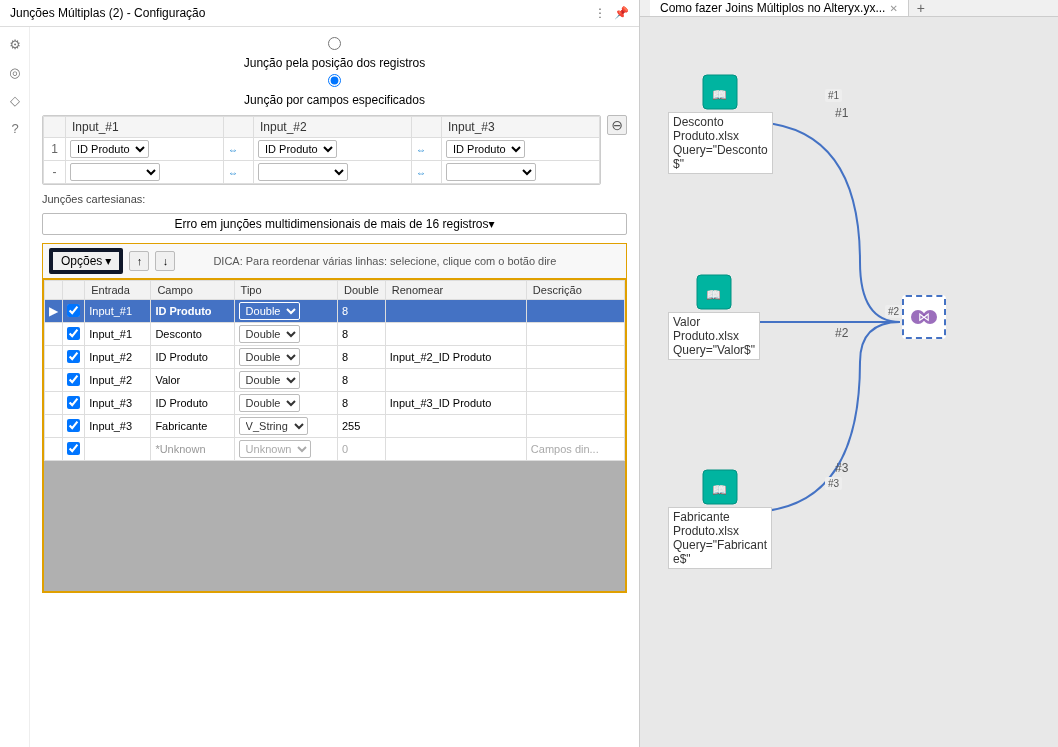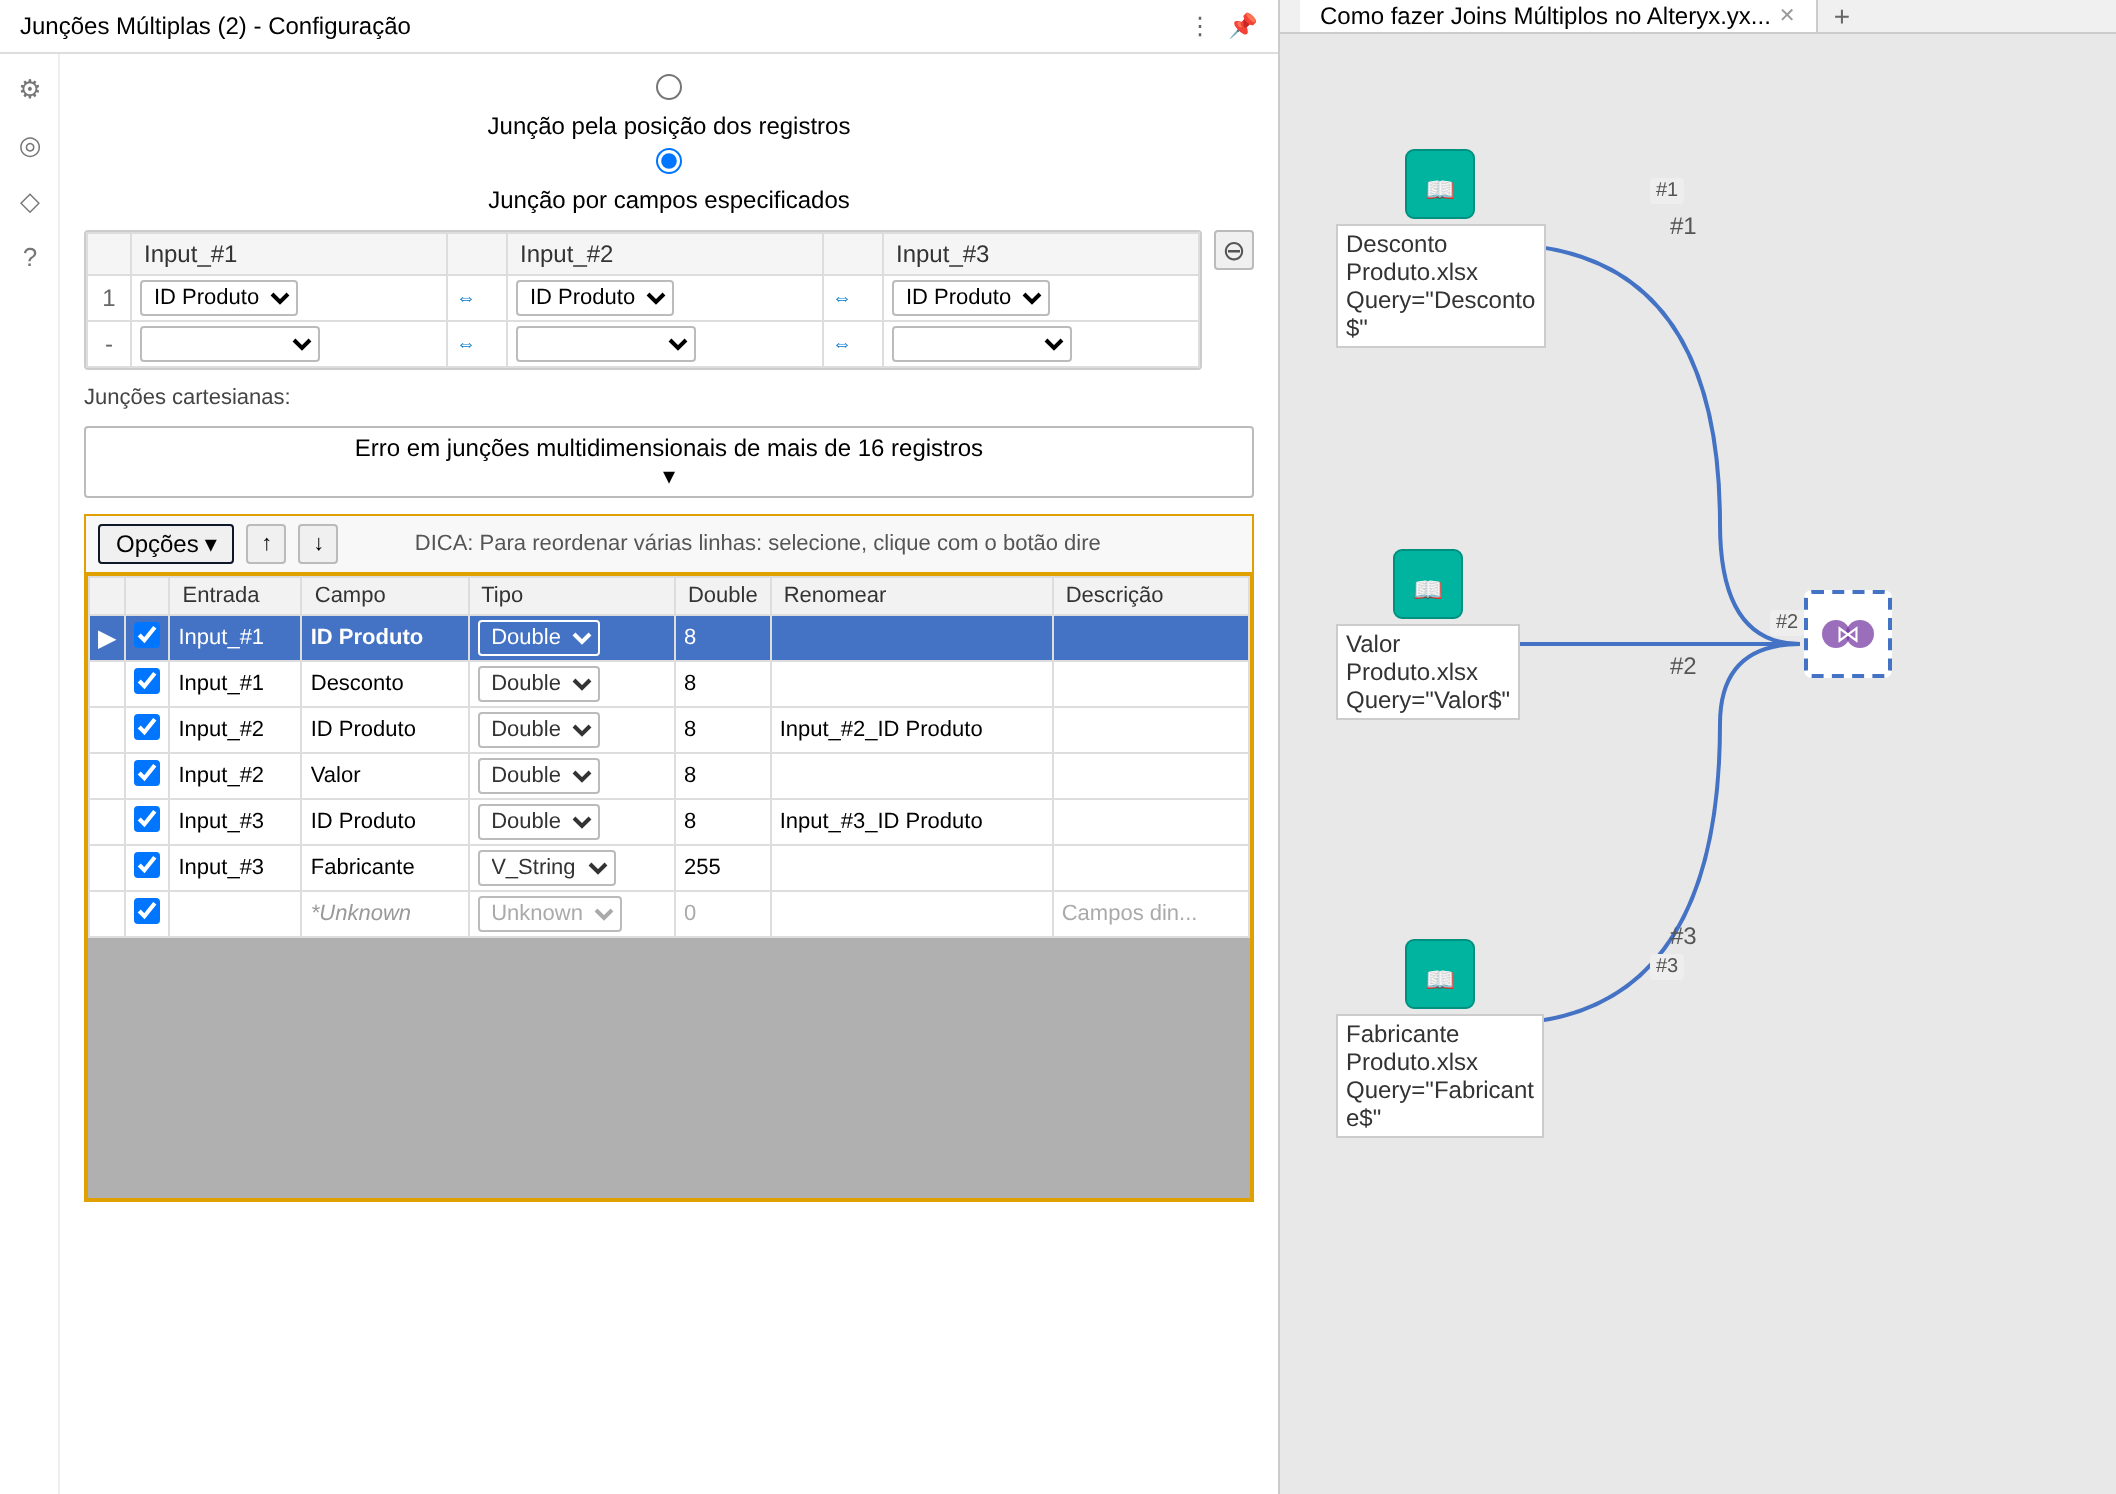--- a/index.html
+++ b/index.html
@@ -92,35 +92,35 @@
 
     .minus-btn {
       width: 20px; height: 20px;
       border: 1px solid #bbb; background: #f0f0f0; border-radius: 2px;
       display: flex; align-items: center; justify-content: center;
       cursor: pointer; font-size: 14px; color: #555;
     }
     .dropdown-select {
       width: 100%; border: 1px solid #bbb; border-radius: 2px; padding: 3px 6px;
       background: #fff; font-size: 11px; cursor: pointer;
-      display: flex; align-items: center; justify-content: flex-end; flex-direction: column;
+      display: flex; align-items: center; justify-content: center;
     }
 
     .checkbox-row {
       display: flex; align-items: center; gap: 6px;
     }
 
     
     .options-toolbar {
       display: flex; align-items: center; gap: 6px; padding: 4px 6px;
       background: #f8f8f8; border: 1px solid #e0a000;
       border-bottom: none;
     }
     .options-btn {
-      border: 1px solid #0f172a; background: #f0f0f0; border-radius: 2px;
+      border: 4px solid #0f172a; background: #f0f0f0; border-radius: 2px;
       padding: 2px 8px; font-size: 11px; cursor: pointer;
       display: flex; align-items: center; gap: 3px;
     }
     .arrow-btn {
       width: 20px; height: 20px; border: 1px solid #bbb; background: #f0f0f0;
       border-radius: 2px; display: flex; align-items: center; justify-content: center;
       cursor: pointer; font-size: 11px;
     }
     .tip-text { font-size: 11px; color: #555; flex: 1; white-space: nowrap; overflow: hidden; margin-left: 32px; }
 
@@ -480,21 +480,21 @@
       <td style="color:#aaa;"></td>
     </tr>
                 <tr>
       <td style="width:14px; text-align:center;">
         <span></span>
       </td>
       <td class="cell-check">
         <input type="checkbox" checked="" style="">
       </td>
       <td style="color:#aaa;"></td>
-      <td style="color:#999; font-style:italic;">
+      <td style="color:#999; ">
         *Unknown
       </td>
       <td>
         <select class="type-select type-select-white" style=" color:#aaa;">
           <option>Unknown</option>
         </select>
       </td>
       <td style="color:#aaa;">0</td>
       <td style="min-width:80px;"></td>
       <td style="color:#aaa;">Campos din...</td>

